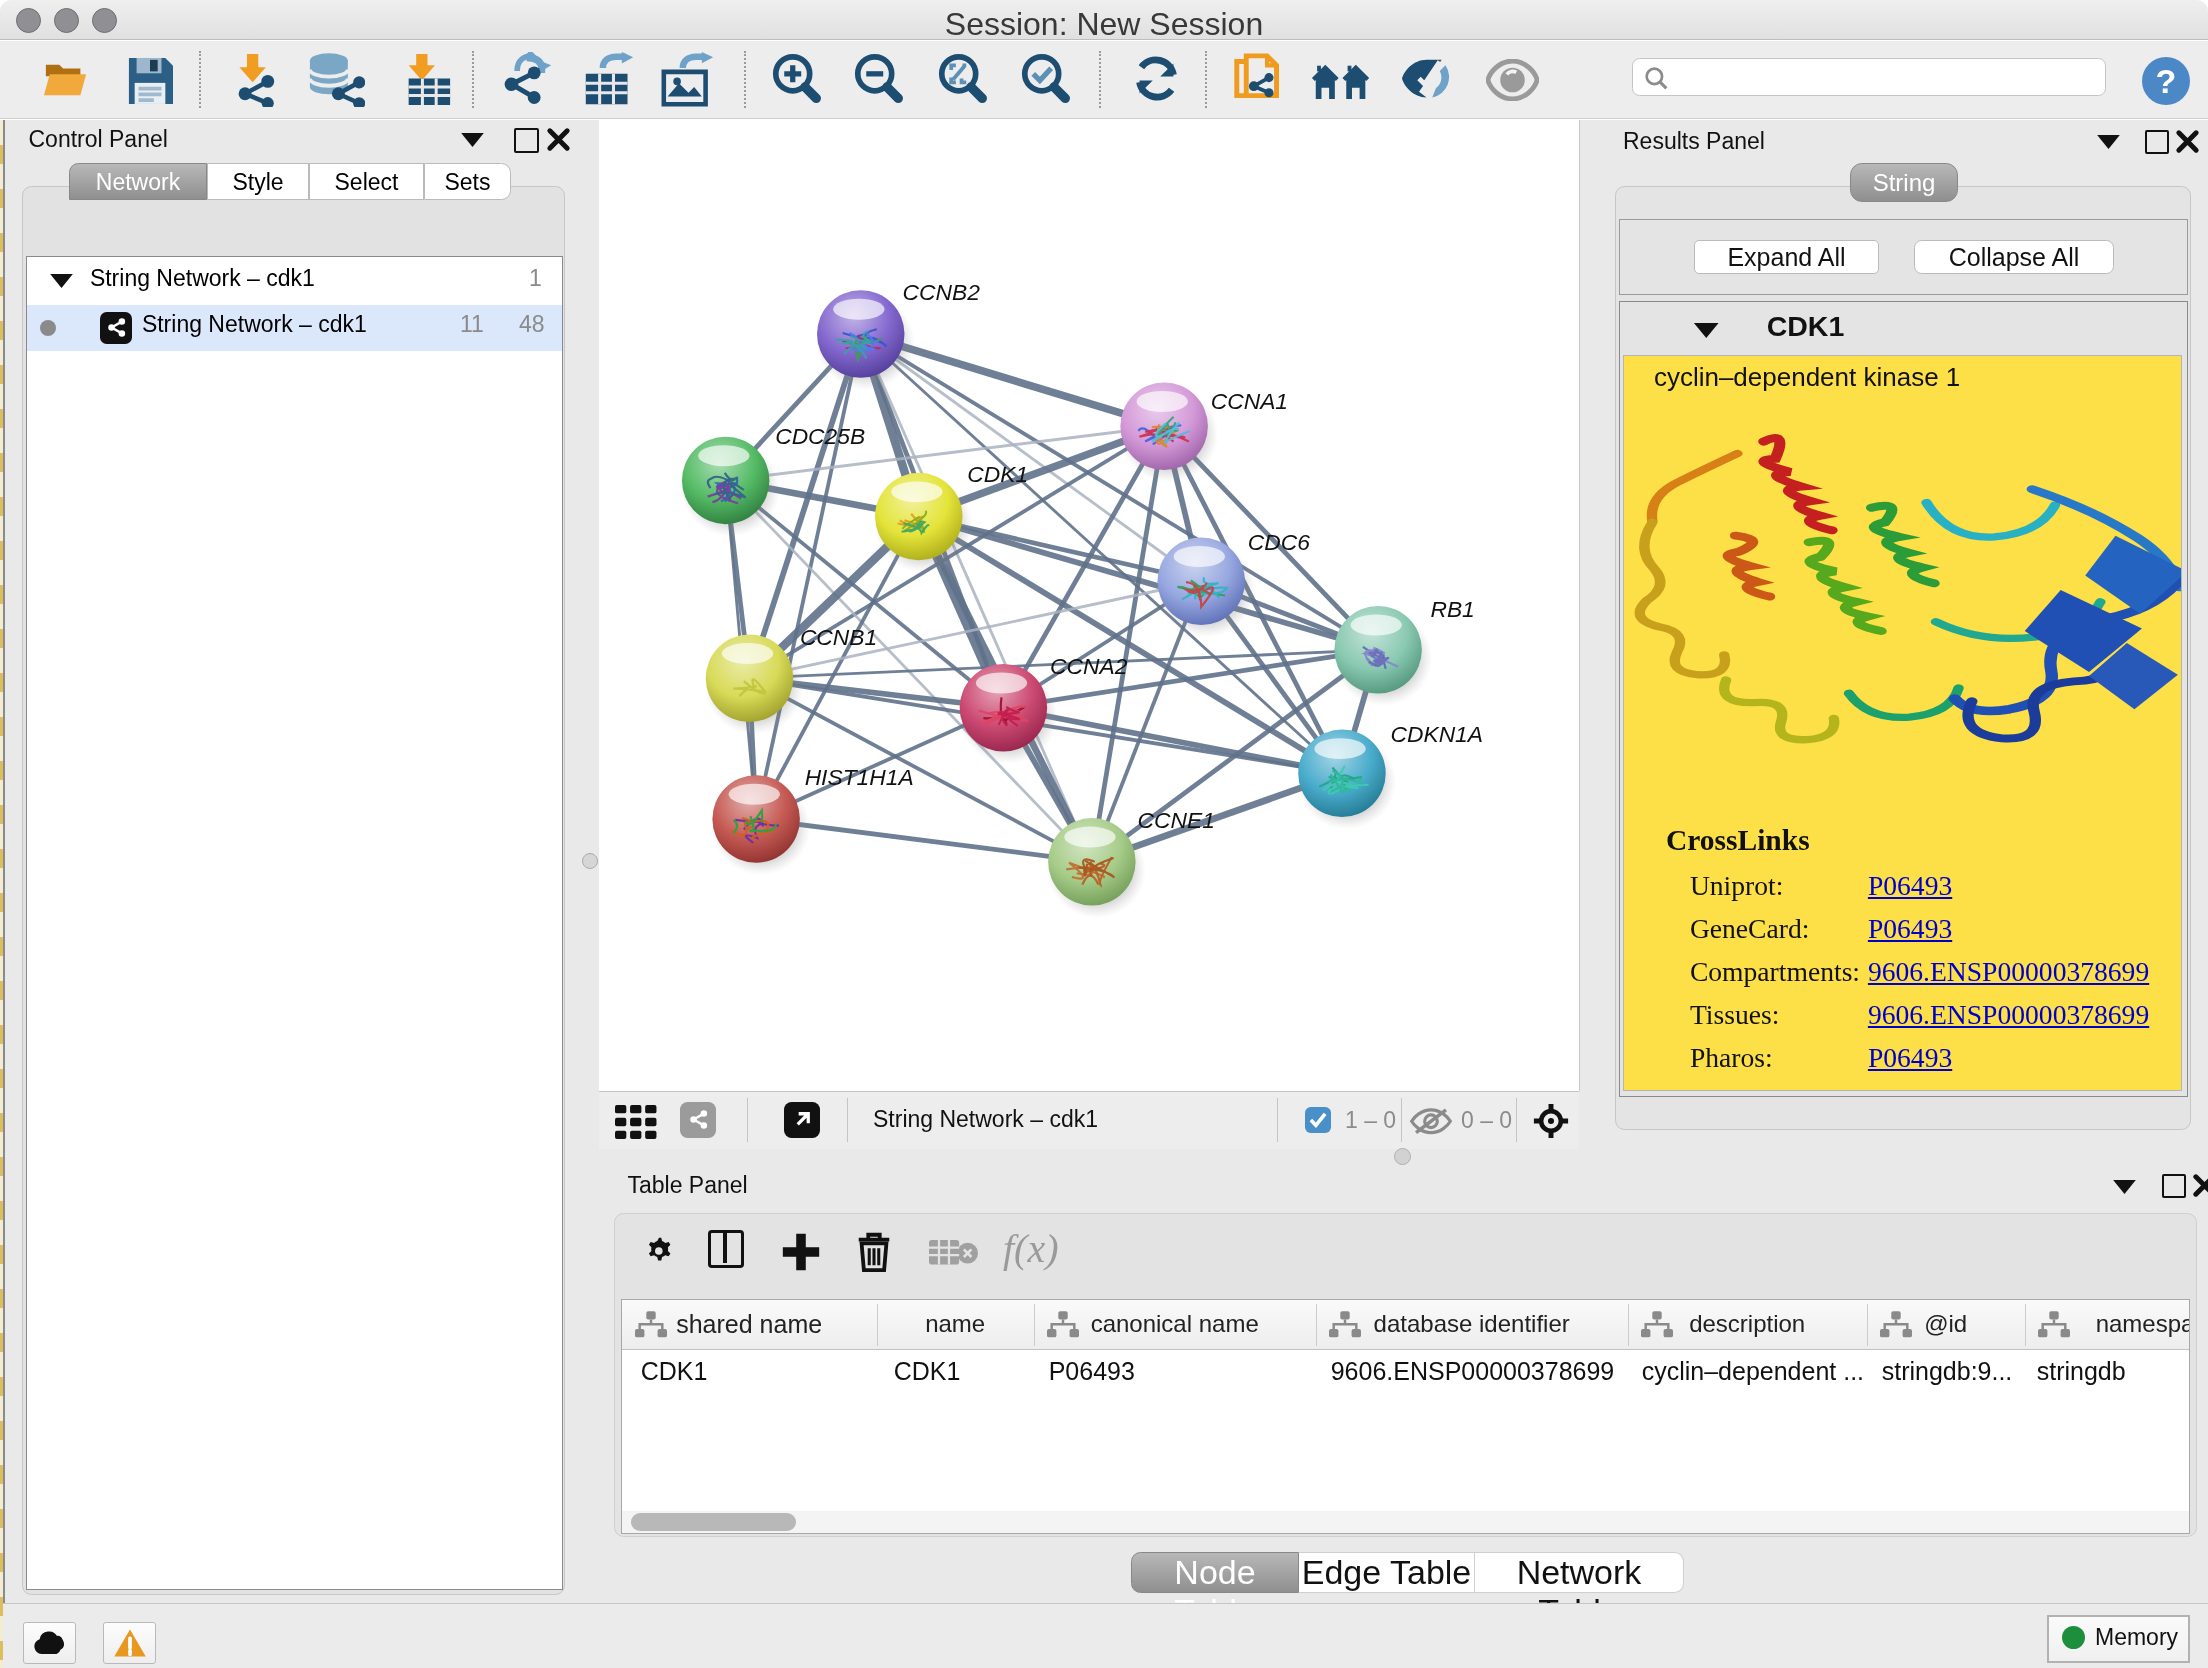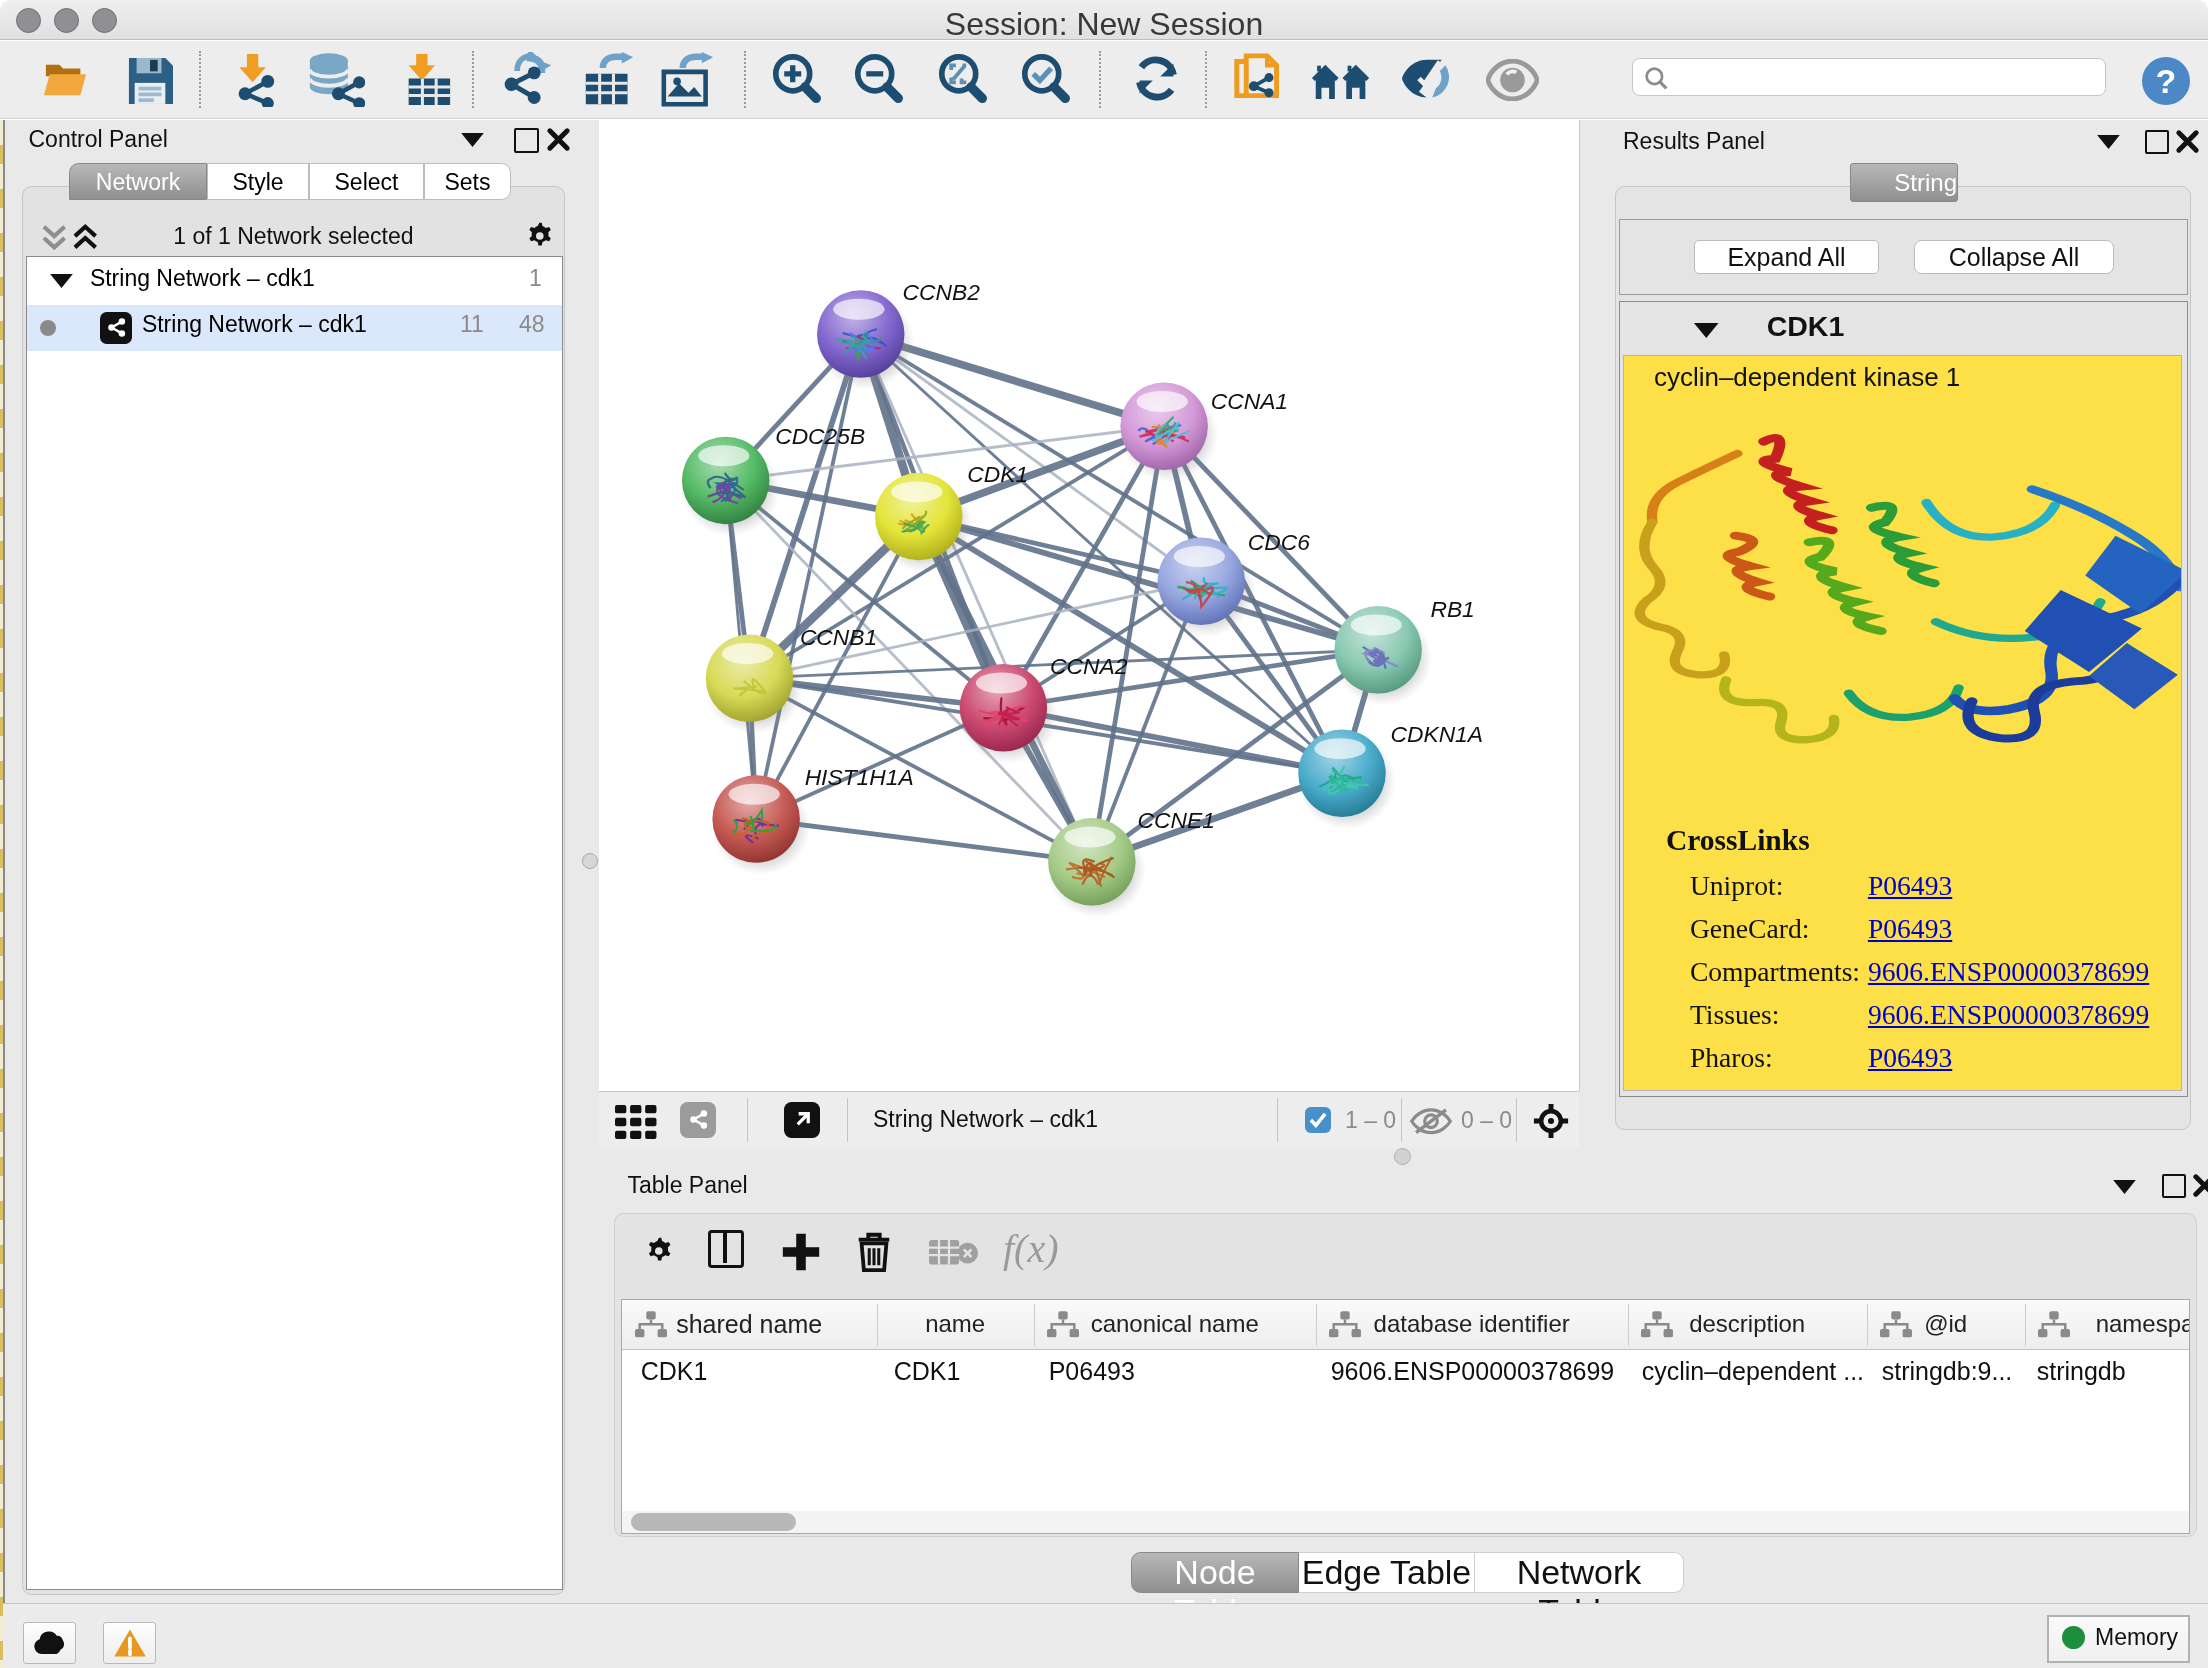--- a/index.html
+++ b/index.html
@@ -208,37 +208,20 @@
     <svg class="abs" style="left:546px;top:6.7px;" width="25" height="25" viewBox="0 0 13 13">
         <path d="M2 2 L11 11 M11 2 L2 11" stroke="#111" stroke-width="2.6" stroke-linecap="round"></path>
       </svg>
     <div class="tabs">
       <div class="tab tabsel" style="left:69px;width:138px;border-radius:9.5px 0 0 0;">Network</div>
       <div class="tab" style="left:207px;width:102px;">Style</div>
       <div class="tab" style="left:309px;width:115px;">Select</div>
       <div class="tab" style="left:424px;width:87px;border-radius:0 9.5px 9.5px 0;">Sets</div>
     </div>
     <div class="abs" id="cp-box">
-      <div class="abs" id="cp-head">
-        <svg class="abs" style="left:15px;top:34px;" width="28.5" height="30" viewBox="0 0 15 16">
-          <g fill="none" stroke="#8e8e8e" stroke-width="2.2">
-              <path d="M2 2 l5.5 5 5.5 -5 M2 8 l5.5 5 5.5 -5"></path>
-            </g>
-        </svg>
-        <svg class="abs" style="left:46px;top:34px;" width="28.5" height="30" viewBox="0 0 15 16">
-          <g fill="none" stroke="#111" stroke-width="2.2">
-              <path d="M2 7 l5.5 -5 5.5 5 M2 13 l5.5 -5 5.5 5"></path>
-            </g>
-        </svg>
-        <div class="abs" style="left:0;top:34px;width:100%;text-align:center;">1 of 1 Network selected</div>
-        <svg class="abs" style="left:496px;top:28.5px;" width="38" height="38" viewBox="0 0 20 20">
-          <path fill="#111" d="M10 3 l1.2 0 .4 1.8 a5.4 5.4 0 0 1 1.7 1 l1.8 -.6 .9 1.5 -1.3 1.3 a5.4 5.4 0 0 1 0 2 l1.3 1.3 -.9 1.5 -1.8 -.6 a5.4 5.4 0 0 1 -1.7 1 l-.4 1.8 -1.7 0 -.4 -1.8 a5.4 5.4 0 0 1 -1.7 -1 l-1.8 .6 -.9 -1.5 1.3 -1.3 a5.4 5.4 0 0 1 0 -2 L4.7 6.7 l.9 -1.5 1.8 .6 a5.4 5.4 0 0 1 1.7 -1 z" transform="translate(-0.3,0)"></path>
-          <circle cx="9.9" cy="10" r="2" fill="#e2e2e2"></circle>
-        </svg>
-      </div>
       <div class="abs" id="cp-list">
         <div class="abs row1">
           <svg class="abs" style="left:21px;top:15px;" width="27" height="17" viewBox="0 0 14 9">
               <path d="M1 1 h12 l-6 7.5 z" fill="#111"></path>
             </svg>
           <div class="abs" style="left:63px;top:7.6px;">String Network – cdk1</div>
           <div class="abs" style="left:502px;top:7.6px;color:#8a8a8a;">1</div>
         </div>
         <div class="abs row2">
           <div class="abs" style="left:13.3px;top:15px;width:16px;height:16px;border-radius:50%;background:#8a8a8a;"></div>
@@ -648,21 +631,21 @@
     <div class="abs" style="left:43px;top:7.6px;font-size:23px;color:#111;">Results Panel</div>
     <svg class="abs" style="left:515px;top:13.3px;" width="27" height="17" viewBox="0 0 14 9">
         <path d="M1 1 h12 l-6 7.5 z" fill="#111"></path>
       </svg>
     <div class="abs" style="left:565px;top:9.5px;width:20px;height:20px;border:2.9px solid #111;border-radius:1.9px;"></div>
     <svg class="abs" style="left:595px;top:8.6px;" width="25" height="25" viewBox="0 0 13 13">
         <path d="M2 2 L11 11 M11 2 L2 11" stroke="#111" stroke-width="2.6" stroke-linecap="round"></path>
       </svg>
     <div class="abs" style="left:35px;top:66px;width:574px;height:942px;background:#e4e4e4;border:1px solid #c6c6c6;border-radius:9.5px;"></div>
     <div class="abs" style="left:270px;top:43px;width:106px;height:37px;background:linear-gradient(#b8b8b8,#8f8f8f);
-         border:1px solid #888;border-radius:3px;color:#fff;font-size:24px;text-align:right;line-height:37px;">String</div>
+         border:1px solid #888;border-radius:12px;color:#fff;font-size:24px;text-align:center;line-height:37px;">String</div>
     <div class="abs" style="left:39px;top:99px;width:567px;height:74px;border:1.9px solid #9a9a9a;background:#e4e4e4;">
       <div class="abs" style="left:74px;top:20px;width:183px;height:32px;background:#fff;border:1px solid #bbb;border-radius:5px;
            font-size:25px;text-align:center;line-height:32px;color:#111;">Expand All</div>
       <div class="abs" style="left:294px;top:20px;width:198px;height:32px;background:#fff;border:1px solid #bbb;border-radius:7.6px;
            font-size:25px;text-align:center;line-height:32px;color:#111;">Collapse All</div>
     </div>
     <div class="abs" style="left:39px;top:181px;width:567px;height:794px;border:1.9px solid #8a8a8a;background:#e4e4e4;">
       <svg class="abs" style="left:72px;top:19px;" width="28.5" height="18" viewBox="0 0 15 9.5">
           <path d="M1 1 h13 l-6.5 8 z" fill="#111"></path>
         </svg>

